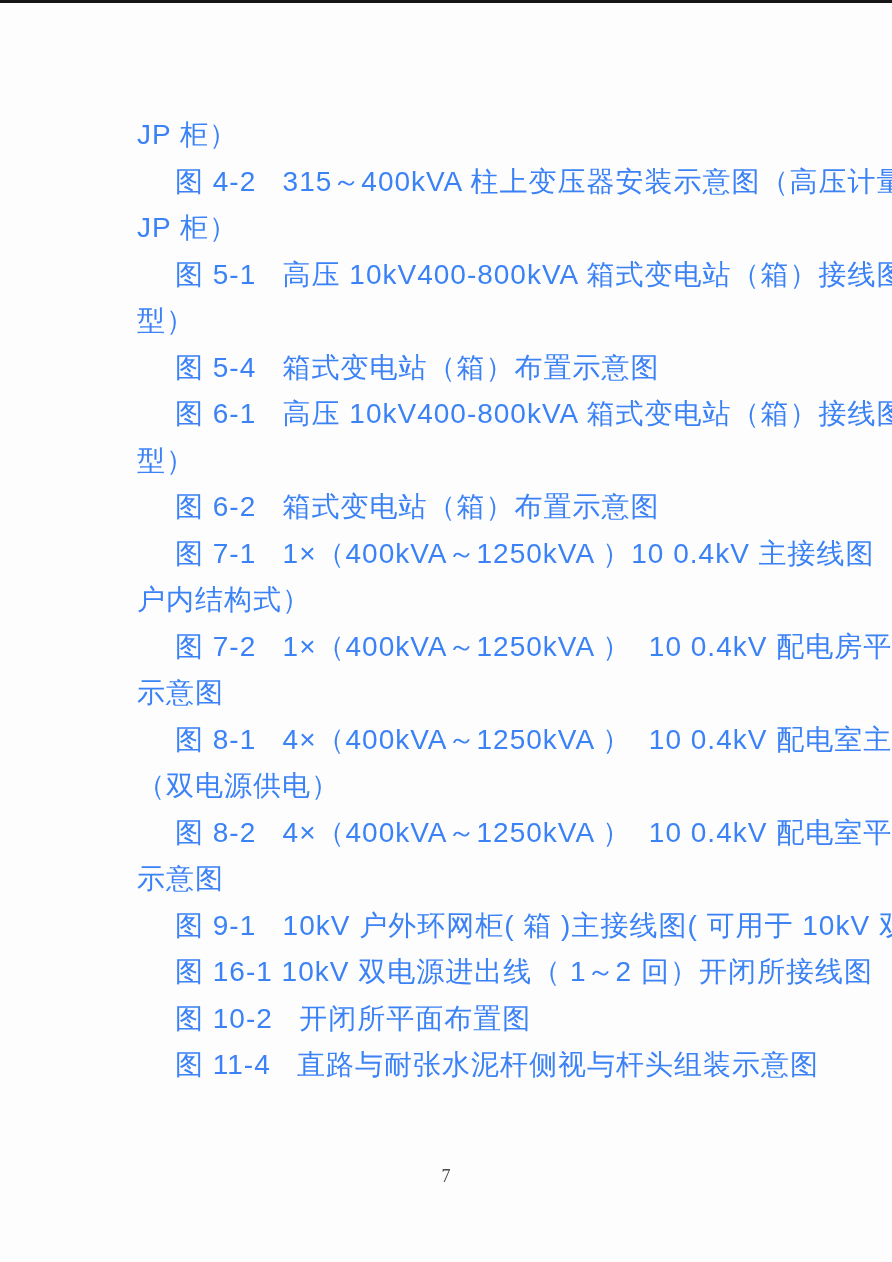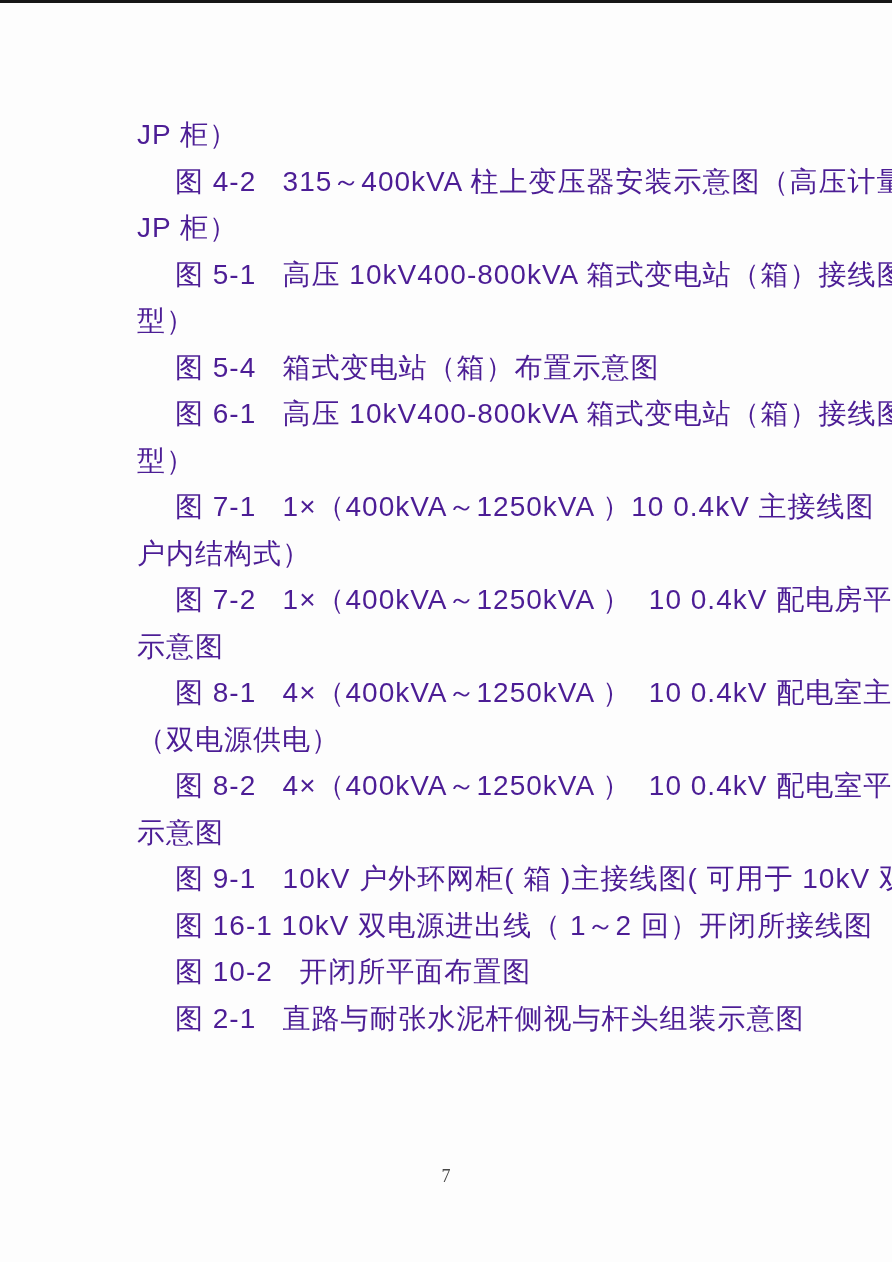--- a/index.html
+++ b/index.html
@@ -26,21 +26,21 @@
   .content {
     position: absolute;
     top: 112px;
     left: 0;
     width: 100%;
   }
   .line {
     height: 46.5px;
     line-height: 46.5px;
     font-size: 28px;
-    color: #4c1d95;
+    color: #3b82f6;
     letter-spacing: 1px;
     white-space: pre;
     overflow: hidden;
   }
   .line.cont {
     padding-left: 137px;
   }
   .line.fig {
     padding-left: 175px;
   }
@@ -64,29 +64,30 @@
 
   <div class="content">
     <div class="line cont">JP 柜）</div>
     <div class="line fig">图 4-2   315～400kVA 柱上变压器安装示意图（高压计量、带</div>
     <div class="line cont">JP 柜）</div>
     <div class="line fig">图 5-1   高压 10kV400-800kVA 箱式变电站（箱）接线图（终端</div>
     <div class="line cont">型）</div>
     <div class="line fig">图 5-4   箱式变电站（箱）布置示意图</div>
     <div class="line fig">图 6-1   高压 10kV400-800kVA 箱式变电站（箱）接线图（环网</div>
     <div class="line cont">型）</div>
+    <div class="line fig">图 6-2   箱式变电站（箱）布置示意图</div>
     <div class="line fig">图 7-1   1×（400kVA～1250kVA ）10 0.4kV 主接线图（配电室</div>
     <div class="line cont">户内结构式）</div>
     <div class="line fig">图 7-2   1×（400kVA～1250kVA ）  10 0.4kV 配电房平面布置</div>
     <div class="line cont">示意图</div>
     <div class="line fig">图 8-1   4×（400kVA～1250kVA ）  10 0.4kV 配电室主接线图</div>
     <div class="line cont">（双电源供电）</div>
     <div class="line fig">图 8-2   4×（400kVA～1250kVA ）  10 0.4kV 配电室平面布置</div>
     <div class="line cont">示意图</div>
     <div class="line fig">图 9-1   10kV 户外环网柜( 箱 )主接线图( 可用于 10kV 双电源 )</div>
     <div class="line fig">图 16-1 10kV 双电源进出线（ 1～2 回）开闭所接线图</div>
     <div class="line fig">图 10-2   开闭所平面布置图</div>
-    <div class="line fig">图 2-1   直路与耐张水泥杆侧视与杆头组装示意图</div>
+    <div class="line fig">图 11-4   直路与耐张水泥杆侧视与杆头组装示意图</div>
   </div>
 
   <div class="page-num">7</div>
 
 </div>
 
 </body></html>

